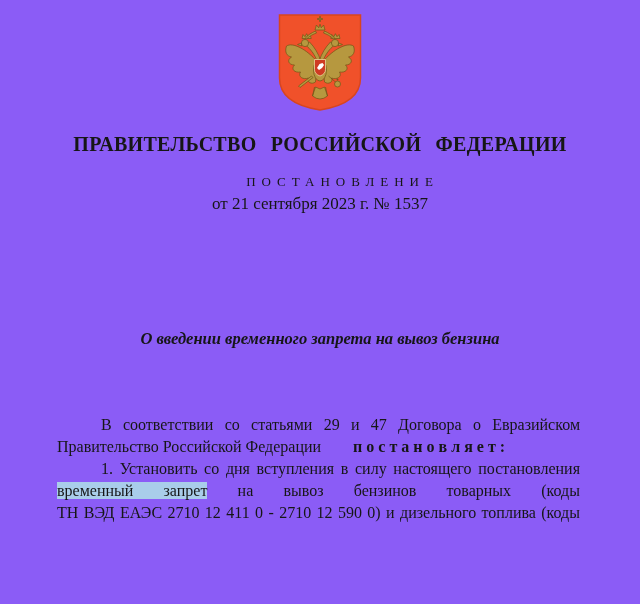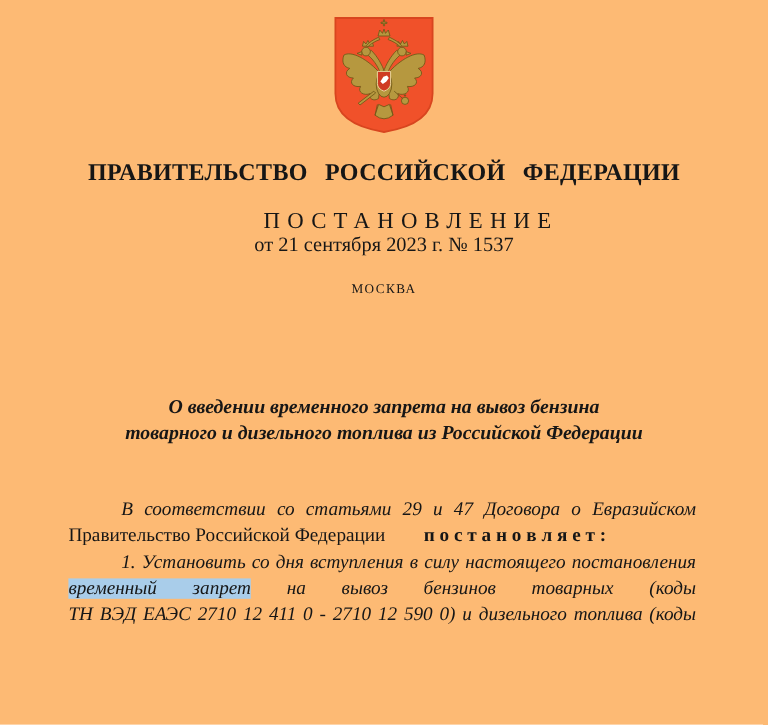--- a/index.html
+++ b/index.html
@@ -1,29 +1,29 @@
 <!DOCTYPE html>
 <html lang="ru"><head>
 <meta charset="utf-8">
 <style>
   html,body{margin:0;padding:0;background:#ffffff;}
   .page{
-    position:relative;width:640px;height:604px;overflow:hidden;background:#fdba74;
+    position:relative;width:640px;height:604px;overflow:hidden;background:#8b5cf6;
     font-family:"Liberation Serif","DejaVu Serif",serif;color:#161616;
   }
   .abs-center{position:absolute;left:0;right:0;text-align:center;}
   .emblem{position:absolute;top:12px;left:50%;transform:translateX(-50%);width:87px;height:101px;}
   .gov-title{top:133px;font-weight:bold;font-size:20px;word-spacing:9px;letter-spacing:0.3px;white-space:nowrap;}
-  .doc-type{top:174px;font-size:19px;letter-spacing:6px;margin-left:45px;}
+  .doc-type{top:174px;font-size:13px;letter-spacing:6px;margin-left:45px;}
   .doc-date{top:194px;font-size:17px;}
   .doc-city{top:235px;font-size:11px;letter-spacing:1.2px;}
   .doc-title{top:328px;font-weight:bold;font-size:16.5px;line-height:22px;font-style:italic;}
   .body-text{position:absolute;left:57px;top:414px;width:523px;font-size:16px;line-height:22px;}
   .tline{height:22px;overflow:visible;}
-  .just{text-align:justify;text-align-last:justify;font-style:italic;}
+  .just{text-align:justify;text-align-last:justify;}
   .indent{text-indent:44px;}
   .bold-sp{font-weight:bold;margin-left:28px;}
   .hl{background:#a9cdea;}
 </style>
 </head>
 <body>
 
 <div class="page">
 
   <div class="emblem">
@@ -67,25 +67,23 @@
       </g>
 
       <path d="M38,47.5 h11 v10 q0,4.5 -5.5,6.5 q-5.5,-2 -5.5,-6.5 Z" fill="#cf3b23" stroke="#e8d9a0" stroke-width="0.8"></path>
       <path d="M40.5,56 l2.5,-4 3,-1 1.5,2 -2,3 -3,2 Z" fill="#ffffff" stroke="none"></path>
     </svg>
   </div>
 
   <div class="abs-center gov-title">ПРАВИТЕЛЬСТВО  РОССИЙСКОЙ  ФЕДЕРАЦИИ</div>
   <div class="abs-center doc-type">ПОСТАНОВЛЕНИЕ</div>
   <div class="abs-center doc-date">от 21 сентября 2023 г. № 1537</div>
-  <div class="abs-center doc-city">МОСКВА</div>
 
   <div class="abs-center doc-title">
     <div>О введении временного запрета на вывоз бензина</div>
-    <div>товарного и дизельного топлива из Российской Федерации</div>
   </div>
 
   <div class="body-text">
     <div class="tline just indent">В соответствии со статьями 29 и 47 Договора о Евразийском</div>
     <div class="tline"><span>Правительство Российской Федерации </span><span class="bold-sp">п о с т а н о в л я е т :</span></div>
     <div class="tline just indent">1. Установить со дня вступления в силу настоящего постановления</div>
     <div class="tline just"><span class="hl" style="background: rgb(169, 205, 234); margin-top: 34px;">временный запрет</span><span> на вывоз бензинов товарных (коды</span></div>
     <div class="tline just">ТН ВЭД ЕАЭС 2710 12 411 0 - 2710 12 590 0) и дизельного топлива (коды</div>
   </div>
 

